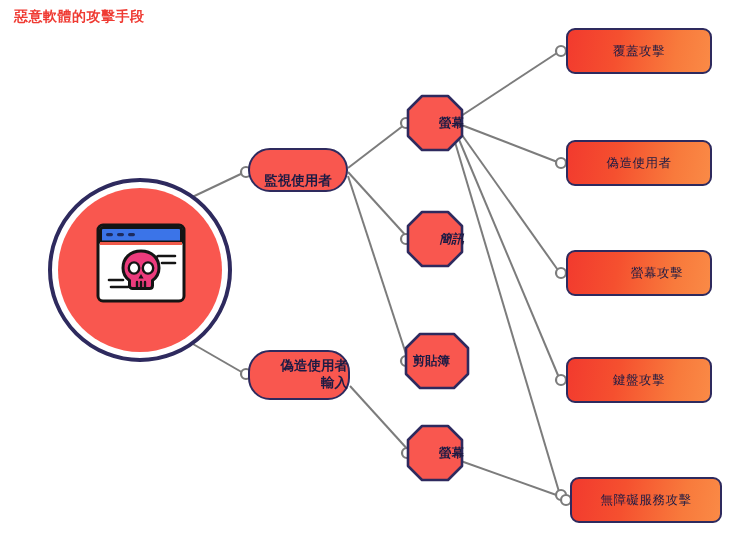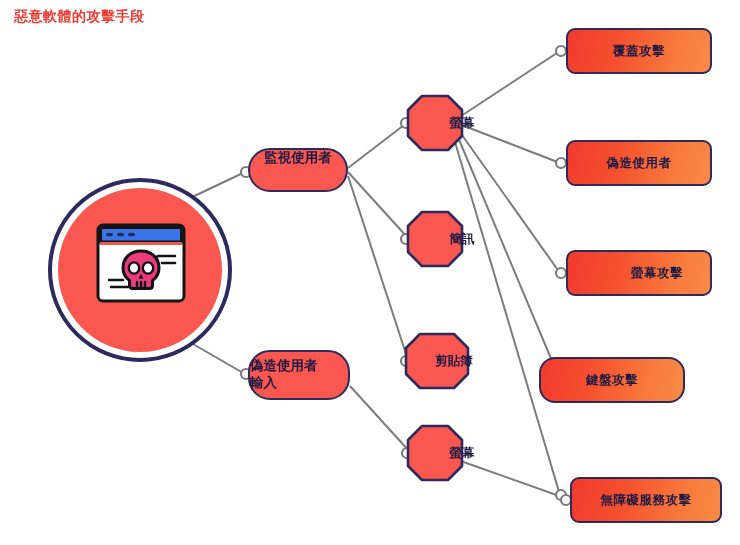--- a/index.html
+++ b/index.html
@@ -78,36 +78,35 @@
   
   .pill {
     position: absolute;
     background: #f9574f;
     border: 2.5px solid #2e2a5e;
     border-radius: 22px;
     color: #1d1b44;
     font-size: 13.5px;
     font-weight: bold;
     display: flex;
-    align-items: flex-start;
+    align-items: flex-end;
     justify-content: center;
     text-align: center;
     line-height: 1.25;
     box-sizing: border-box;
   }
 
   
   .octa {
     position: absolute;
     width: 58px;
     height: 58px;
     display: flex;
     align-items: center;
-    justify-content: center;
-    padding-left: 27px;
+    justify-content: flex-end;
   }
   .octa-shape {
     position: absolute;
     left: 0; top: 0;
     width: 58px;
     height: 58px;
   }
   .octa-label {
     position: relative;
     z-index: 2;
@@ -120,21 +119,21 @@
   
   .gbox {
     position: absolute;
     width: 146px;
     height: 46px;
     border: 2px solid #2e2a5e;
     border-radius: 9px;
     background: linear-gradient(100deg, #f23a2e 0%, #f5502f 35%, #f87a3c 75%, #fa8a46 100%);
     color: #1d1b44;
     font-size: 12.5px;
-    font-weight: bold;
+    font-weight: normal;
     display: flex;
     align-items: center;
     justify-content: center;
     text-align: center;
     box-sizing: border-box;
     letter-spacing: 0.5px;
   }
 </style>
 </head>
 <body>
@@ -230,21 +229,21 @@
     <span>輸入</span>
   </div>
 
   <div class="octa" style="left:406px; top:94px;">
     <svg class="octa-shape" viewBox="0 0 58 58">
       <polygon points="16,2 42,2 56,16 56,42 42,56 16,56 2,42 2,16" fill="#f9574f" stroke="#2e2a5e" stroke-width="2.6" stroke-linejoin="round"></polygon>
     </svg>
     <span class="octa-label">螢幕</span>
   </div>
 
-  <div class="octa" style="left:406px; top:210px;">
+  <div class="octa" style="left:406px; top:210px;font-style:italic;">
     <svg class="octa-shape" viewBox="0 0 58 58">
       <polygon points="16,2 42,2 56,16 56,42 42,56 16,56 2,42 2,16" fill="#f9574f" stroke="#2e2a5e" stroke-width="2.6" stroke-linejoin="round"></polygon>
     </svg>
     <span class="octa-label">簡訊</span>
   </div>
 
   <div class="octa" style="left:404px; top:332px; width:46px;">
     <svg class="octa-shape" viewBox="0 0 66 58" style="width:66px;">
       <polygon points="16,2 50,2 64,16 64,42 50,56 16,56 2,42 2,16" fill="#f9574f" stroke="#2e2a5e" stroke-width="2.6" stroke-linejoin="round"></polygon>
     </svg>
@@ -263,21 +262,21 @@
   </div>
 
   <div class="gbox" style="left:566px; top:140px;">
     <span>偽造使用者</span>
   </div>
 
   <div class="gbox" style="left:566px; top:250px;padding-left:36px;">
     <span>螢幕攻擊</span>
   </div>
 
-  <div class="gbox" style="left:539px; top:357px;border-radius:16px;">
+  <div class="gbox" style="left:566px; top:357px;">
     <span>鍵盤攻擊</span>
   </div>
 
   <div class="gbox" style="left:570px; top:477px; width:152px;">
     <span>無障礙服務攻擊</span>
   </div>
 
 </div>
 
 </body></html>

